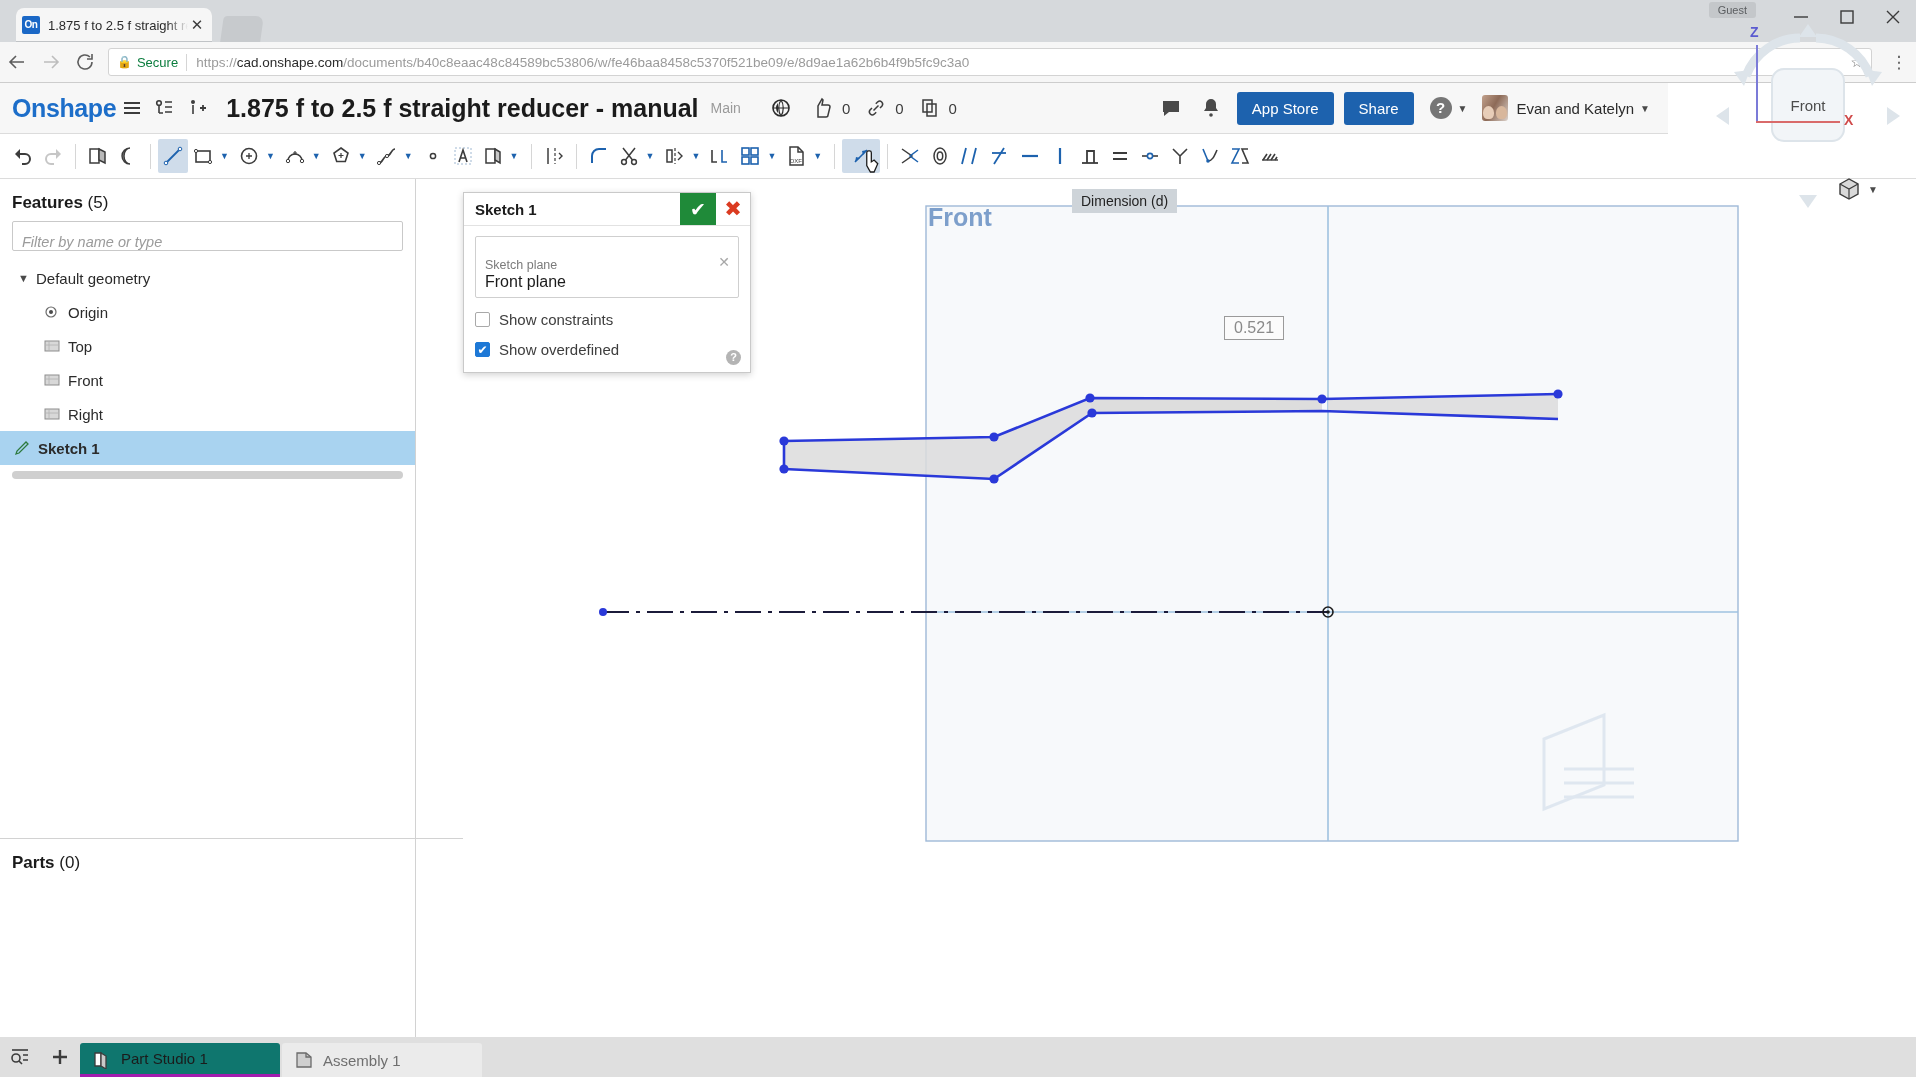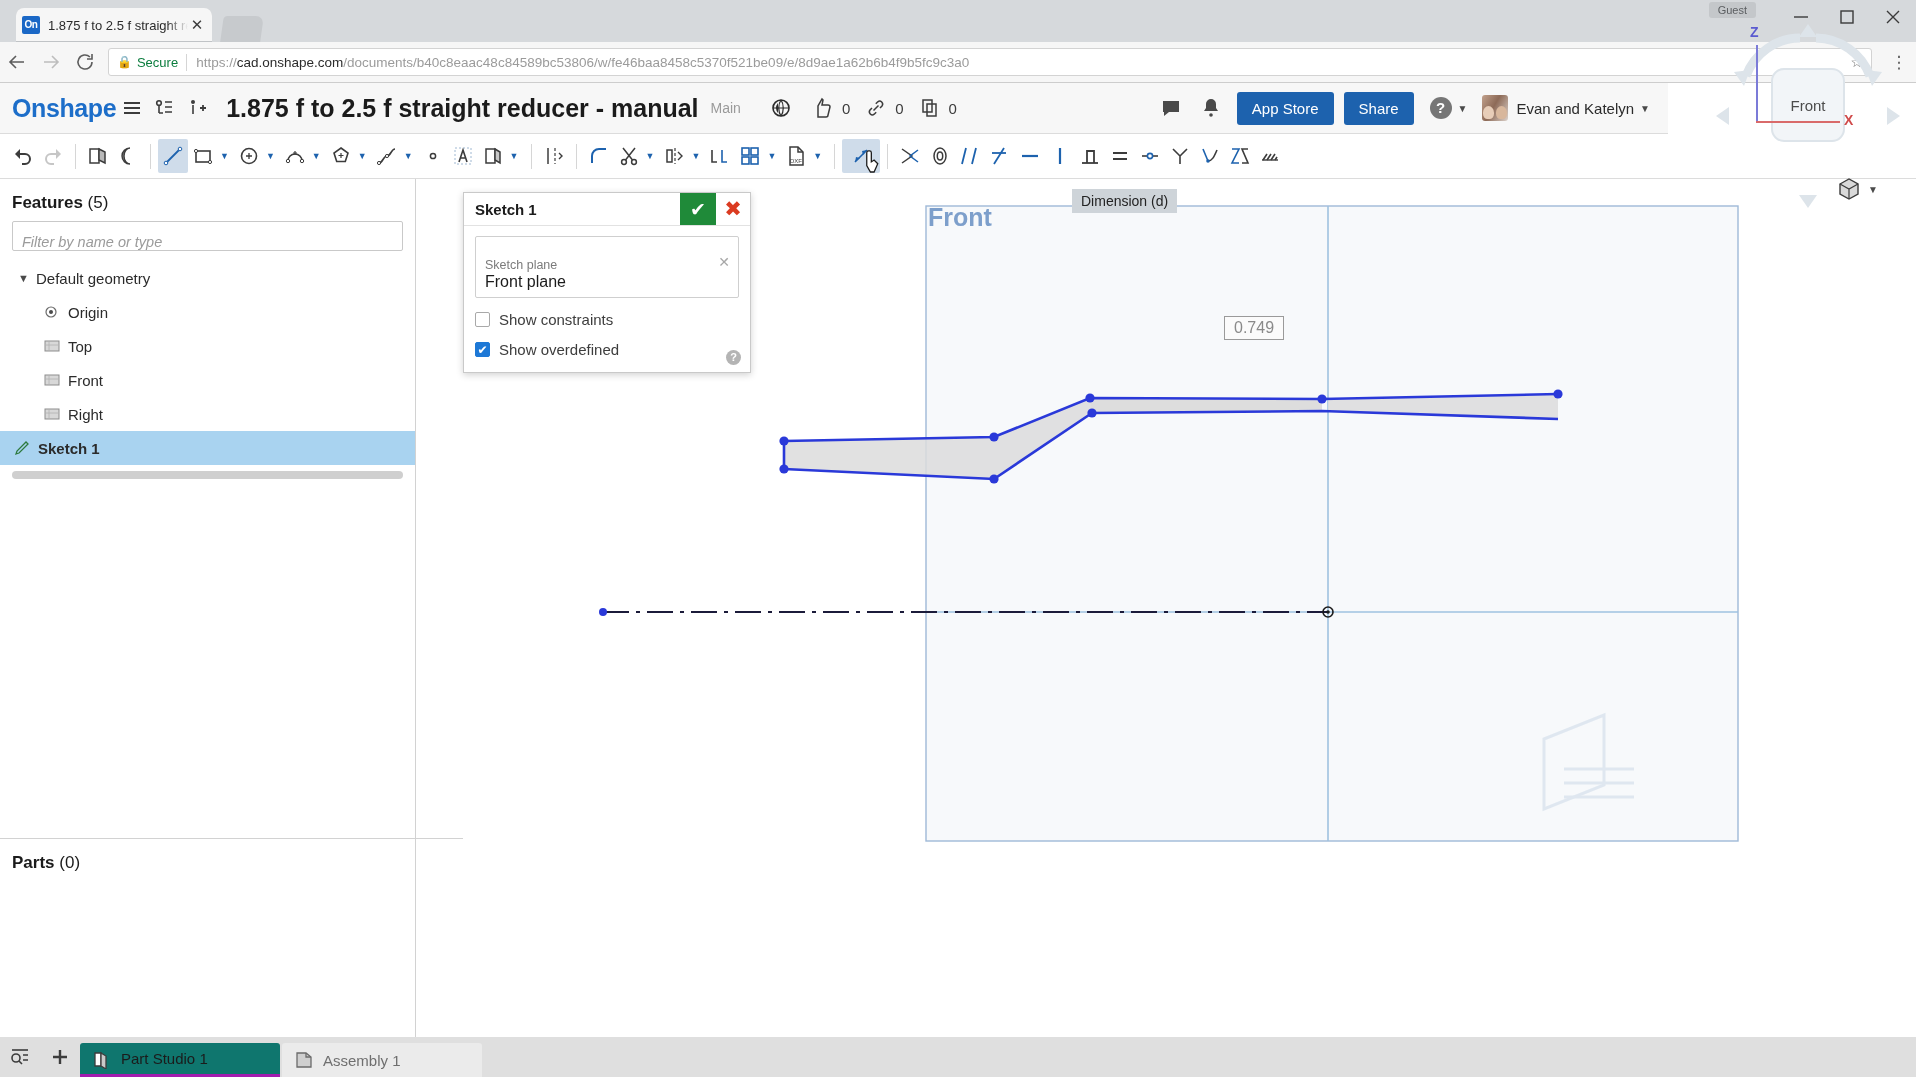--- a/index.html
+++ b/index.html
@@ -750,21 +750,21 @@
       <circle cx="1094" cy="215" r="4.6" fill="#2a39d9"></circle>
 
       <g opacity="0.12">
         <path d="M1080 560 l60 -24 v70 l-60 24 z" fill="none" stroke="#3c6ea5" stroke-width="3"></path>
         <path d="M1100 590 h70 M1100 604 h70 M1100 618 h70" stroke="#3c6ea5" stroke-width="3"></path>
       </g>
     </svg>
   </div>
 
   <div class="view-label">Front</div>
-  <div class="dim-box">0.749</div>
+  <div class="dim-box">0.521</div>
   <div class="tooltip">Dimension (d)</div>
 
   <div class="sk-dialog">
     <div class="sk-head">
       <div class="sk-head-title">Sketch 1</div>
       <div class="sk-ok">✔</div>
       <div class="sk-cancel">✖</div>
     </div>
     <div class="sk-body">
       <div class="sk-field">

